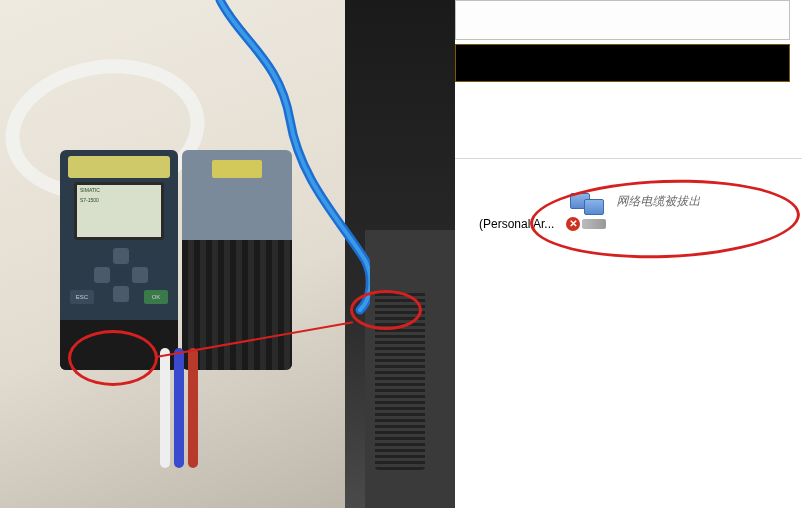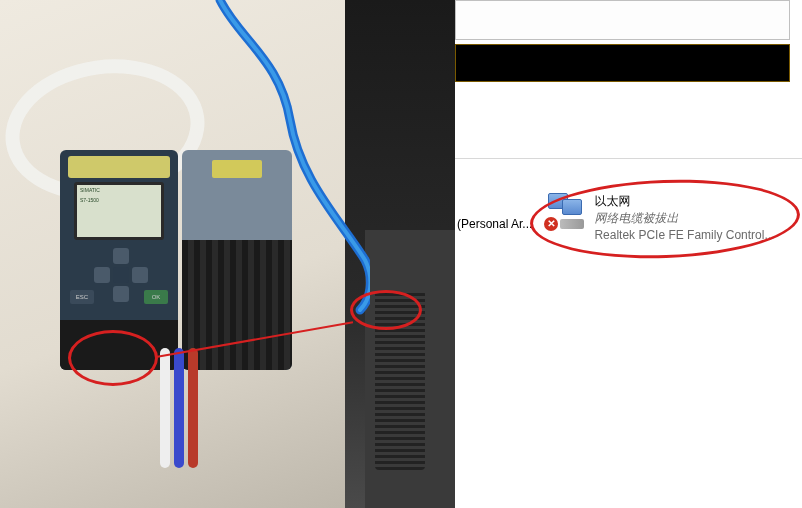--- a/index.html
+++ b/index.html
@@ -82,21 +82,21 @@
       height:88px; background:#fff; position:relative;
     }
     .white-bar { position:absolute; top:0; left:0; right:12px; height:40px; background:#fdfdfd; border:1px solid #c0c0c0; }
     .black-bar { position:absolute; top:44px; left:0; right:12px; height:38px; background:#000; border:1px solid #7a5a00; }
     .divider { height:1px; background:#d8d8d8; margin-top:70px; }
     .adapter-row {
       display:flex; align-items:flex-start; gap:10px;
       padding: 30px 10px 0 2px;
       position:relative;
     }
-    .truncated-label { color:#000; padding-top:28px; white-space:nowrap; }
+    .truncated-label { color:#000; padding-top:28px; white-space:nowrap;margin-left:22px; }
     .adapter-item {
       display:flex; gap:8px; padding:4px 6px;
       position:relative;
     }
     .adapter-icon {
       width:38px; height:36px; position:relative; flex-shrink:0;
     }
     .monitor { position:absolute; width:20px; height:16px; background:linear-gradient(180deg,#8ab4e8,#5a8ad0); border:1px solid #3a6ab0; border-radius:2px; }
     .monitor.m1 { top:0; left:0; }
     .monitor.m2 { top:6px; left:14px; }
@@ -181,21 +181,19 @@
     <span class="truncated-label">(Personal Ar...</span>
 
     <div class="adapter-item">
       <div class="adapter-icon">
         <div class="monitor m1"></div>
         <div class="monitor m2"></div>
         <div class="cable-icon"></div>
         <div class="adapter-x">✕</div>
       </div>
       <div class="adapter-text">
-        <span class="adapter-name">以太网</span>
         <span class="adapter-status">网络电缆被拔出</span>
-        <span class="adapter-desc">Realtek PCIe FE Family Control...</span>
       </div>
     </div>
   </div>
 
   <div class="adapter-annot"></div>
 </div>
 
 </body></html>

